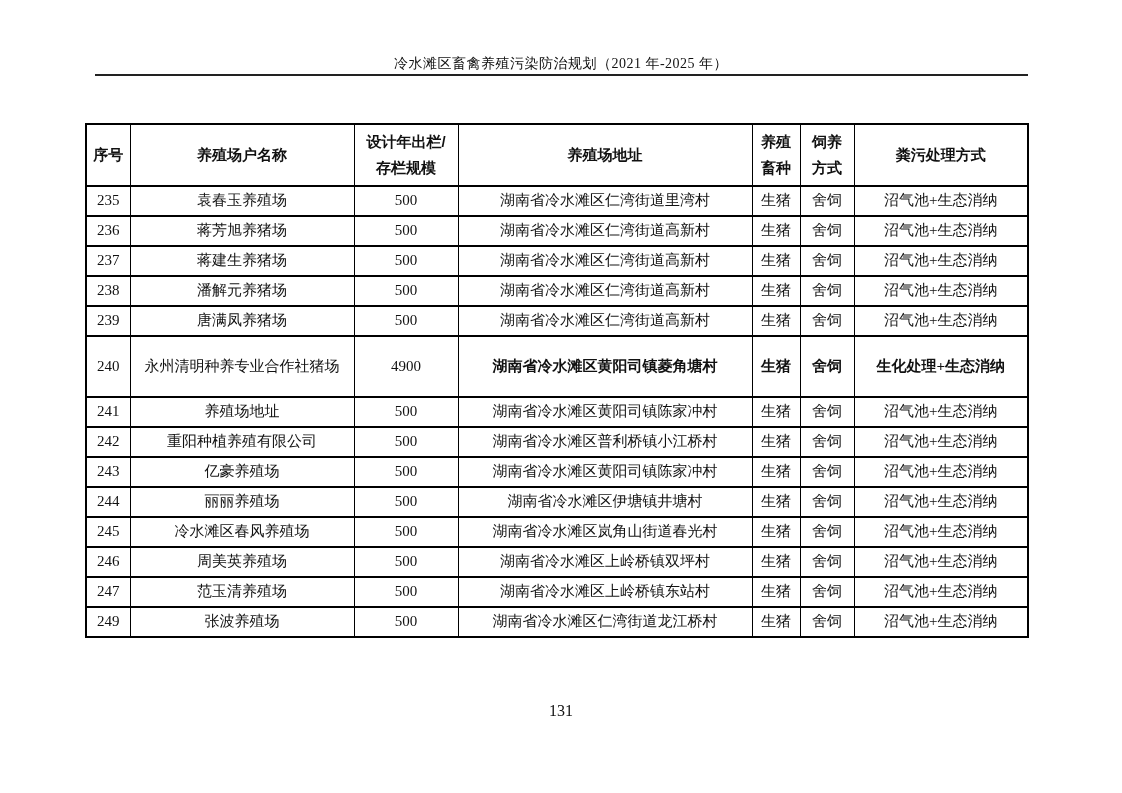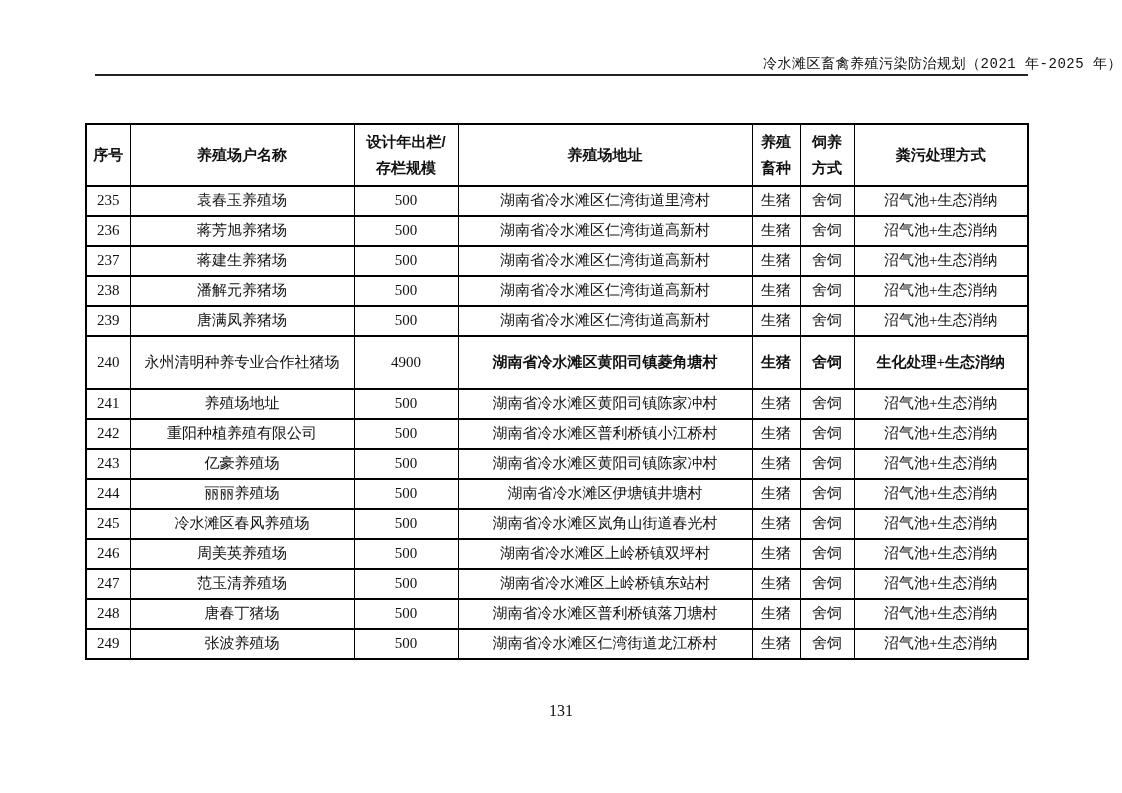--- a/index.html
+++ b/index.html
@@ -7,26 +7,25 @@
     width: 1122px; height: 793px;
     background: #ffffff;
     position: relative;
     font-family: "Liberation Serif", serif;
     color: #111111;
     overflow: hidden;
   }
   .doc-title {
     position: absolute;
     top: 55px; left: 0; width: 100%;
-    text-align: right;
+    text-align: center;
     font-size: 14px;
     letter-spacing: 0.5px;
     color: #111111;
     white-space: pre;
-    font-family: Liberation Mono, monospace;
   }
   .header-rule {
     position: absolute;
     top: 74px; left: 95px;
     width: 933px; height: 2px;
     background: #222222;
   }
   table.farms {
     position: absolute;
     top: 123px; left: 85px;
@@ -50,21 +49,21 @@
     font-weight: bold;
     font-size: 15px;
     line-height: 26px;
   }
   table.farms td {
     font-size: 15px;
     line-height: 1.3;
   }
   thead tr { height: 62px; }
   tbody tr { height: 30px; }
-  tbody tr.tall { height: 53px; }
+  tbody tr.tall { height: 61px; }
   td.cell-name { line-height: 29px; padding: 0 19px; }
   td.valign-bottom { vertical-align: bottom; padding-bottom: 3px; font-weight: bold; }
   .hdr-line { display: block; }
   .page-number {
     position: absolute;
     top: 702px; left: 0; width: 100%;
     text-align: center;
     font-size: 16px;
     color: #111111;
   }
@@ -219,29 +218,20 @@
         <tr>
           <td class="cell-no">247</td>
           <td class="cell-name">范玉清养殖场</td>
           <td class="cell-scale">500</td>
           <td class="cell-address">湖南省冷水滩区上岭桥镇东站村</td>
           <td class="cell-species">生猪</td>
           <td class="cell-feeding">舍饲</td>
           <td class="cell-treatment">沼气池+生态消纳</td>
         </tr>
         <tr>
-          <td class="cell-no">248</td>
-          <td class="cell-name">唐春丁猪场</td>
-          <td class="cell-scale">500</td>
-          <td class="cell-address">湖南省冷水滩区普利桥镇落刀塘村</td>
-          <td class="cell-species">生猪</td>
-          <td class="cell-feeding">舍饲</td>
-          <td class="cell-treatment">沼气池+生态消纳</td>
-        </tr>
-        <tr>
           <td class="cell-no">249</td>
           <td class="cell-name">张波养殖场</td>
           <td class="cell-scale">500</td>
           <td class="cell-address">湖南省冷水滩区仁湾街道龙江桥村</td>
           <td class="cell-species">生猪</td>
           <td class="cell-feeding">舍饲</td>
           <td class="cell-treatment">沼气池+生态消纳</td>
         </tr>
       </tbody>
   </table>

